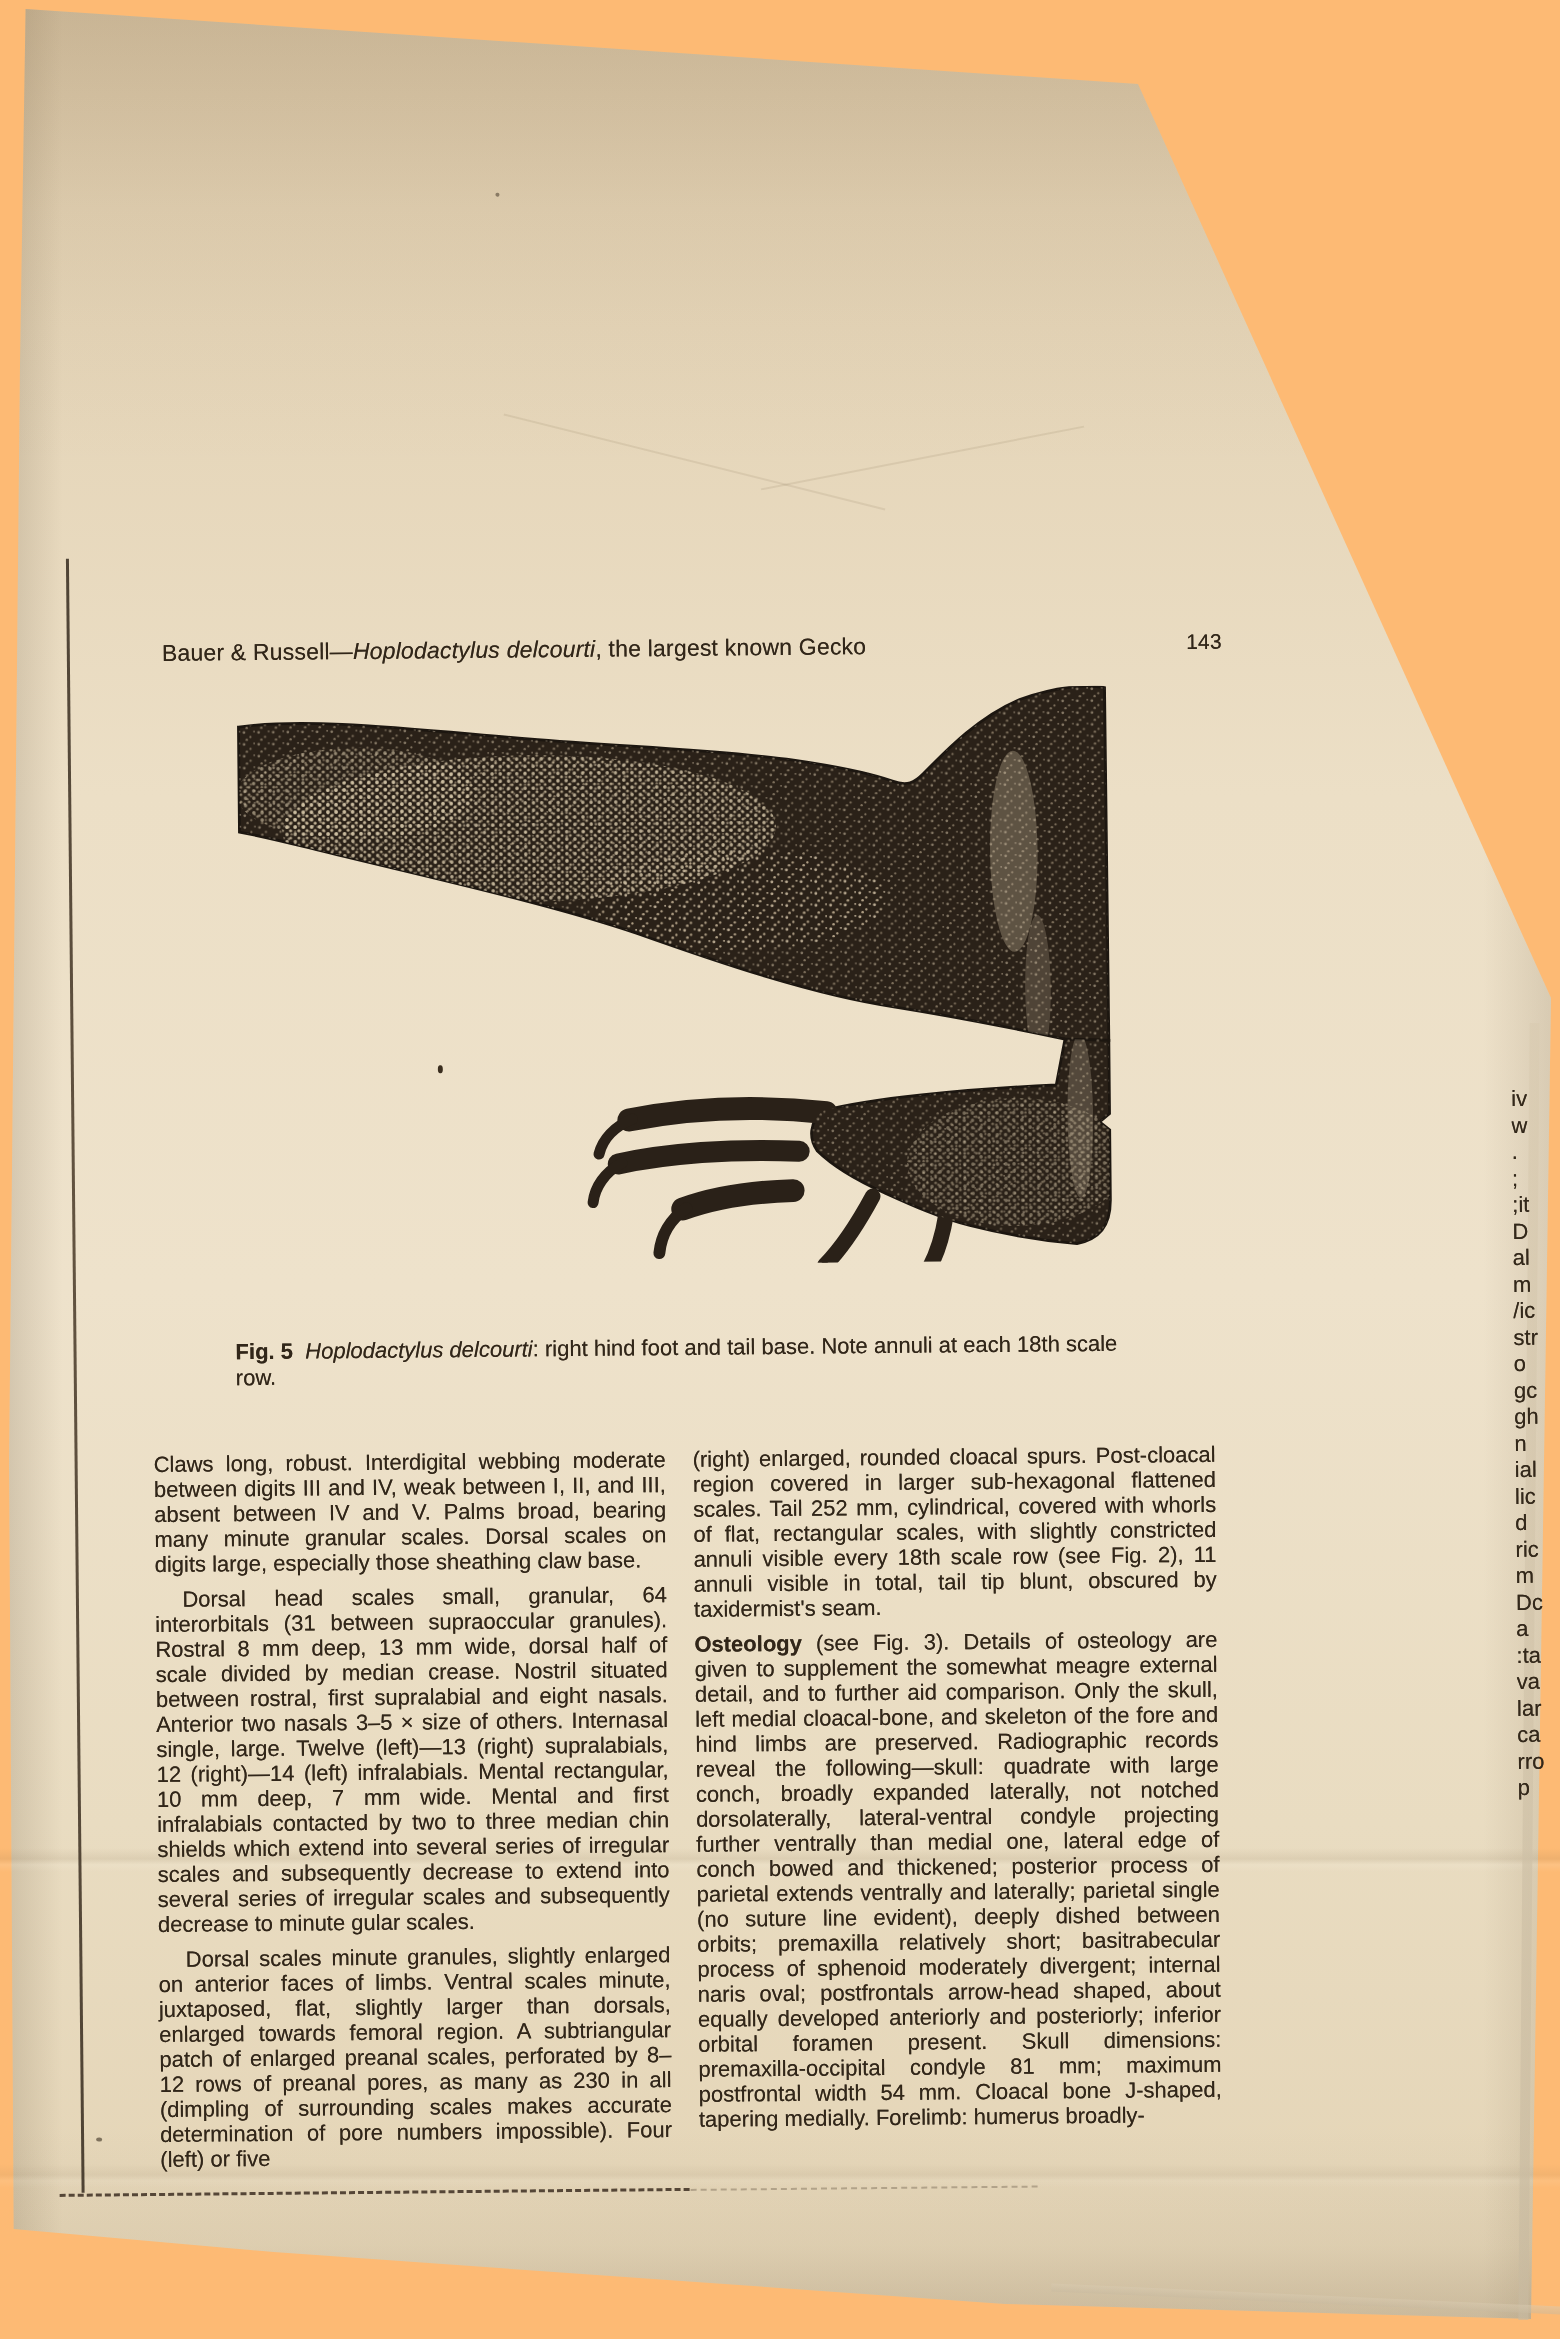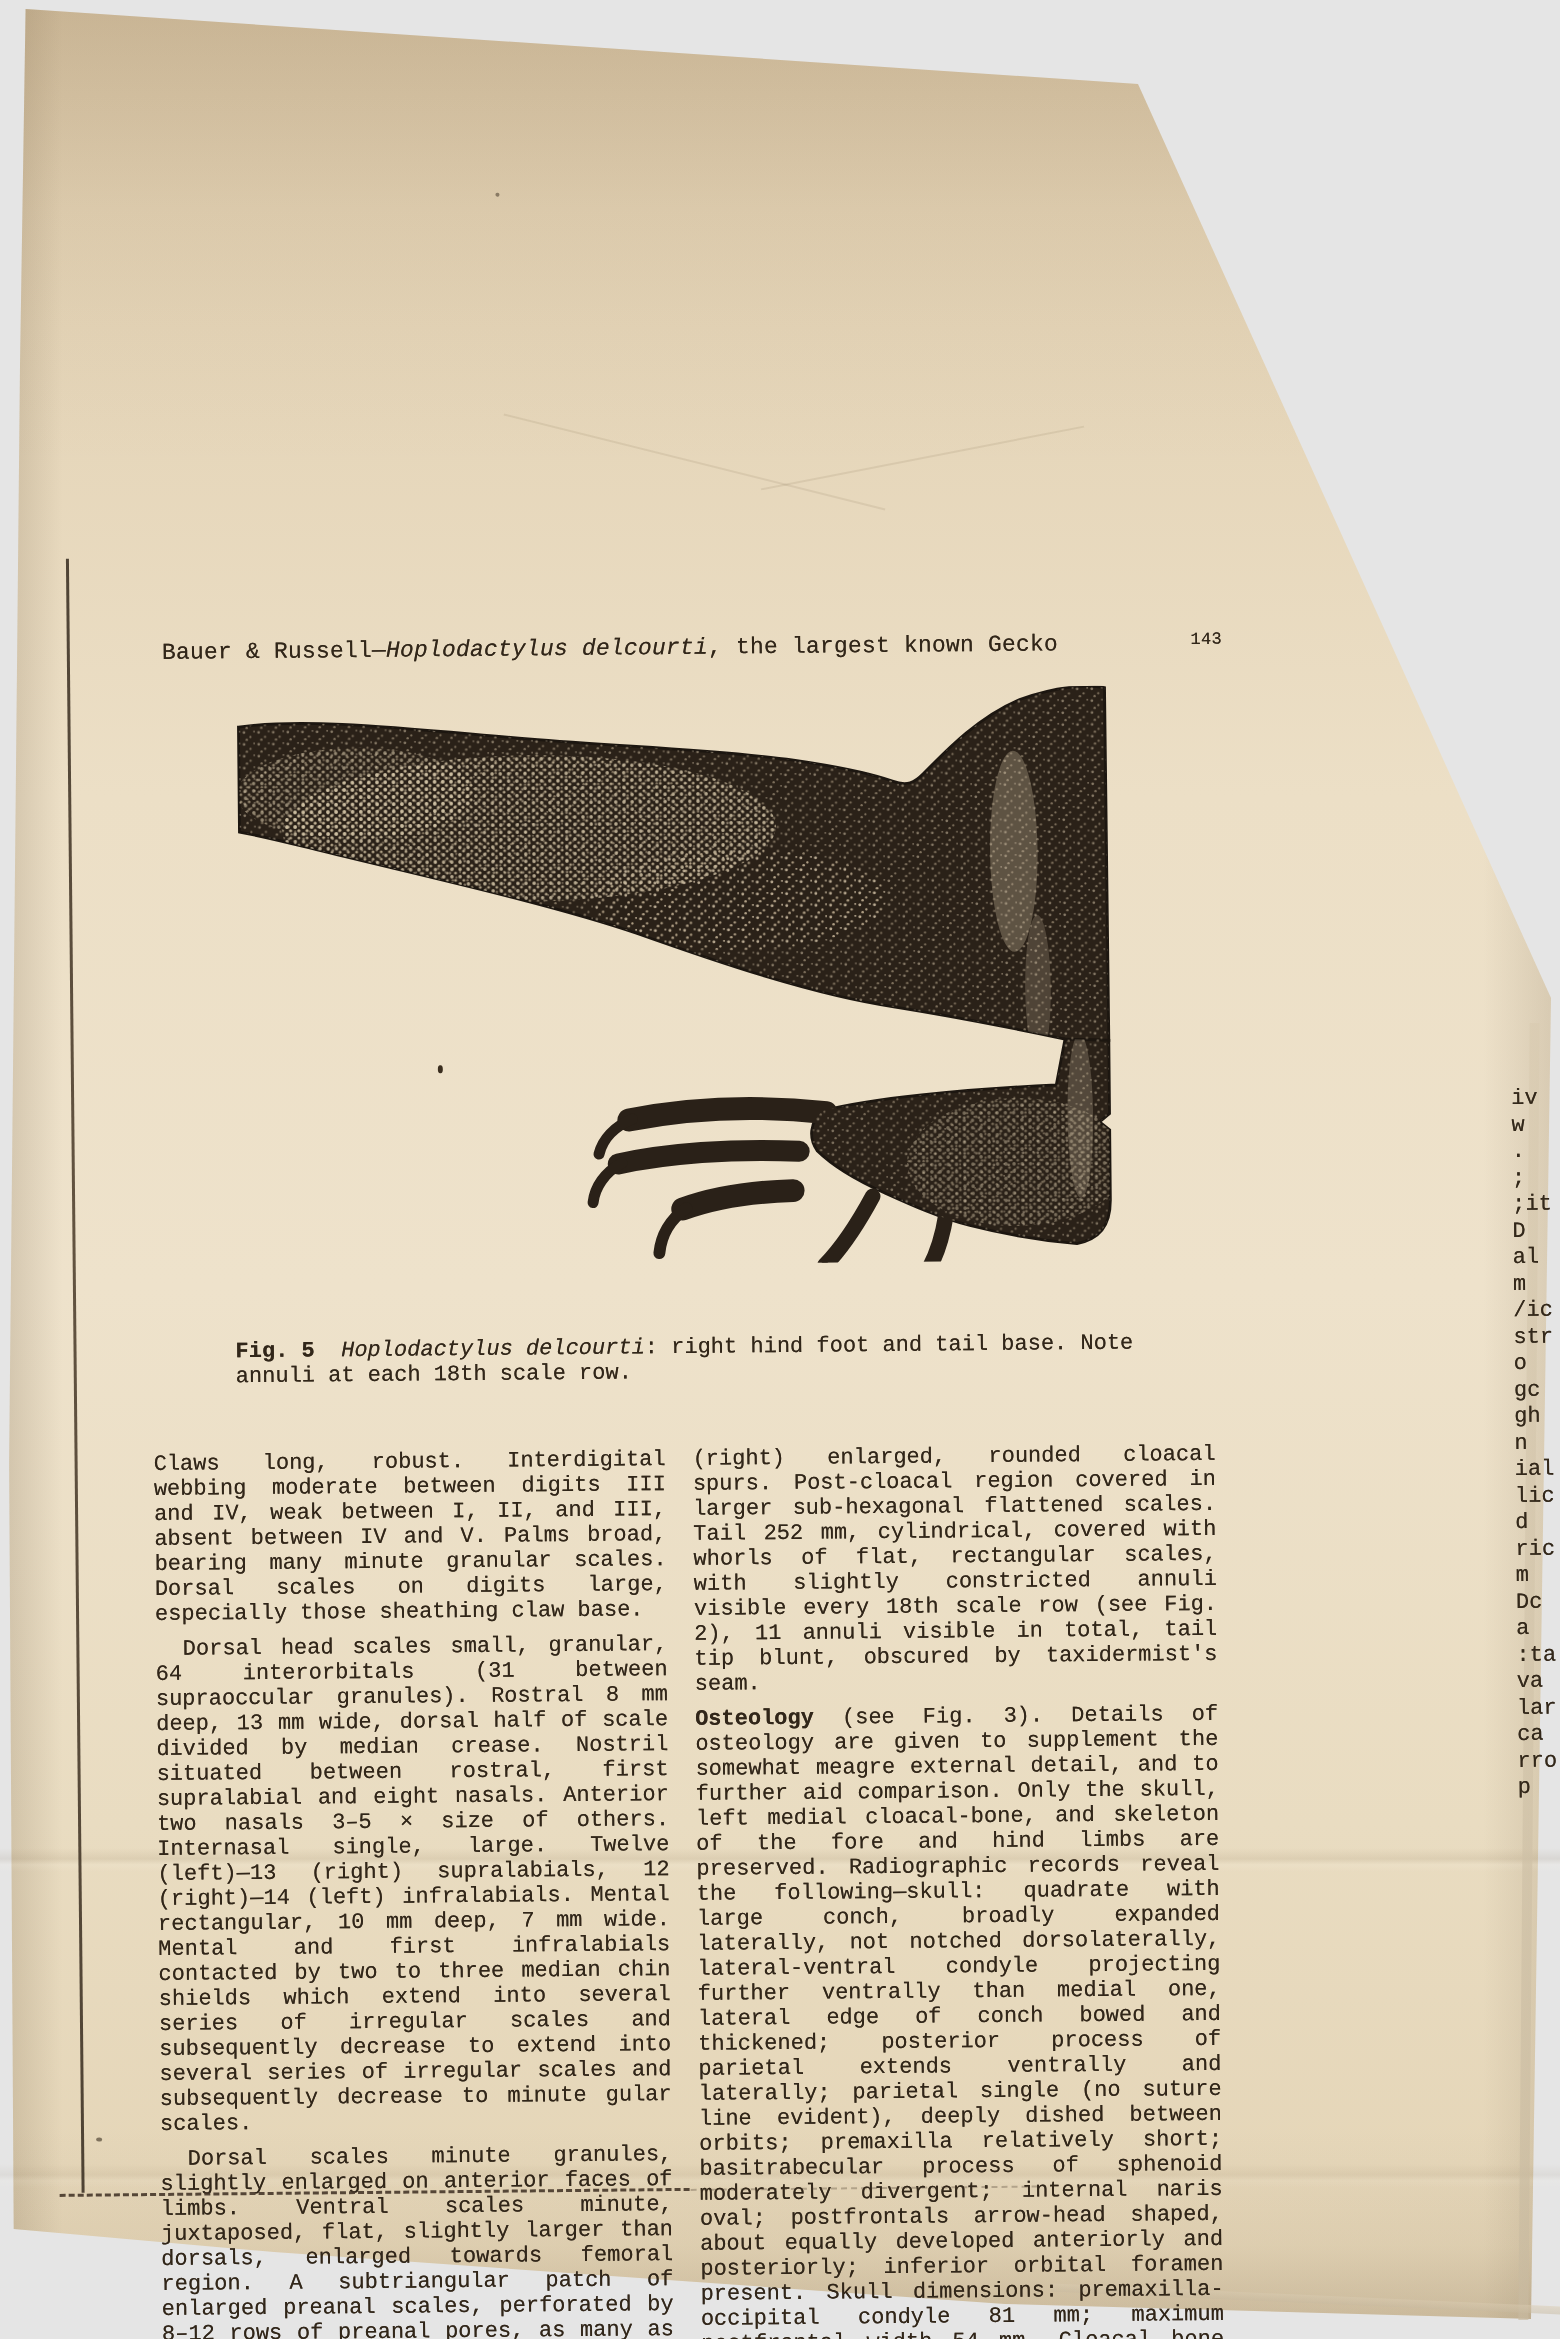--- a/index.html
+++ b/index.html
@@ -1,17 +1,17 @@
 <!DOCTYPE html>
 <html style="font-size:14.6px"><head>
 <meta charset="utf-8">
 <style>
   html,body{margin:0;padding:0;background:#000;}
   .stage{position:relative;width:1561px;height:2339px;overflow:hidden;
-         background:#e5e5e5;font-family:Liberation Mono, monospace;}
+         background:#fdba74;font-family:Liberation Sans, sans-serif;}
   
   .paper{position:absolute;inset:0;
     clip-path:polygon(25.6px 9.1px,1138px 84px,1551px 998px,1531px 2319px,
                       1005px 2304px,274px 2252px,13.7px 2229px,9.1px 1462px,20px 365px);
     background:
       linear-gradient(180deg, rgba(122,96,62,.18) 0%, rgba(122,96,62,.05) 9%, rgba(0,0,0,0) 20%),
       linear-gradient(0deg,  rgba(90,70,45,.22) 0%, rgba(90,70,45,.05) 4%, rgba(0,0,0,0) 9%),
       linear-gradient(90deg, rgba(90,70,45,.20) 0%, rgba(0,0,0,0) 4%),
       linear-gradient(270deg, rgba(90,70,45,.16) 0%, rgba(0,0,0,0) 5%),
       linear-gradient(180deg,#d9c6a6 0%,#e4d4b7 14%,#ecdfc6 34%,#eee2cb 55%,#e9dcc1 78%,#e3d3b4 100%);
@@ -19,21 +19,21 @@
   .crease-h{position:absolute;left:0;width:1561px;height:24px;pointer-events:none;
     background:linear-gradient(180deg,rgba(0,0,0,0),rgba(110,88,58,.10) 45%,rgba(255,250,238,.12) 70%,rgba(0,0,0,0));}
   .crease-faint{position:absolute;height:1.8px;background:rgba(116,96,66,.12);}
   .edge-light{position:absolute;background:linear-gradient(#d9cbb1,#c8baa0);opacity:.65;}
   
   .content{position:absolute;inset:0;transform:rotate(-0.55deg);transform-origin:777px 1188px;
            color:#312619;}
   .running-head{position:absolute;left:167px;top:634px;width:1060px;display:flex;
                 justify-content:space-between;font-size:23px;letter-spacing:0.2px;}
   .running-head .it{font-style:italic;}
-  .pageno{font-size:17px;}
+  .pageno{font-size:21px;}
   .fig-caption{position:absolute;left:234px;top:1334px;width:914px;font-size:22px;}
   .fig-caption b{font-weight:bold;}
   .fig-caption .it{font-style:italic;}
   .cols{position:absolute;top:1446px;}
   .col{position:absolute;top:0;font-size:22px;line-height:25px;}
   .col p{margin:0 0 10px 0;text-align:justify;}
   .col p.indent{text-indent:27.4px;}
   .col-left{left:151px;width:512px;}
   .col-right{left:690px;width:523px;}
   .lead-bold{font-weight:bold;}

